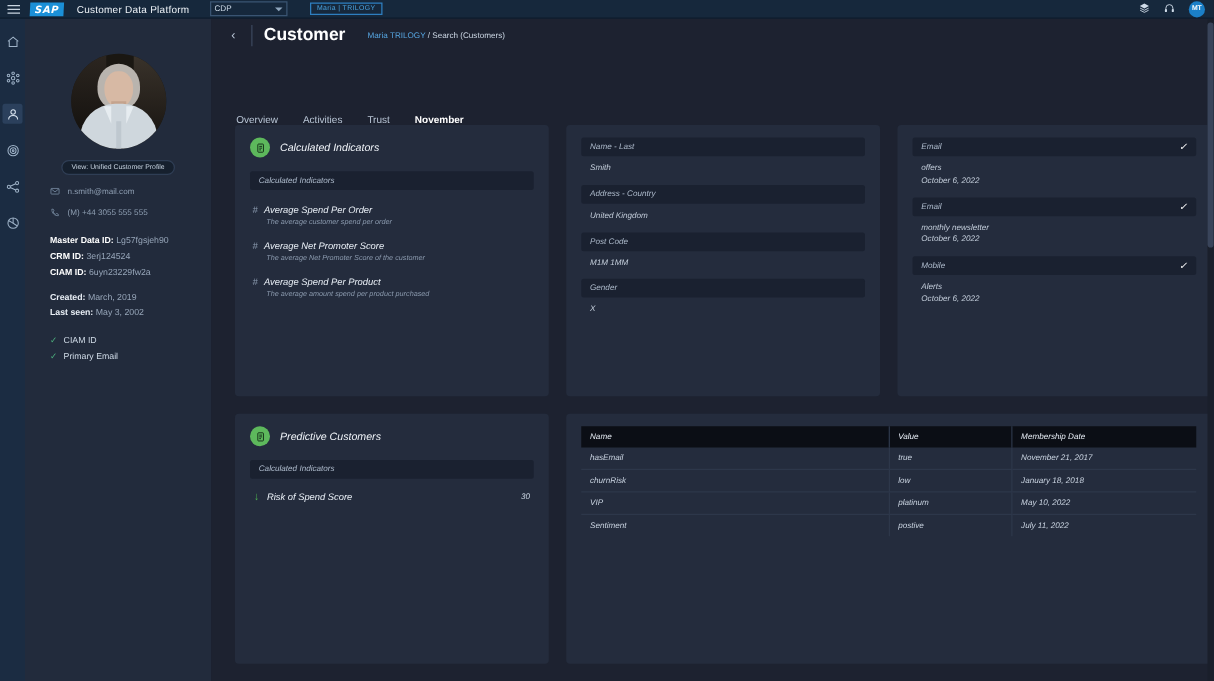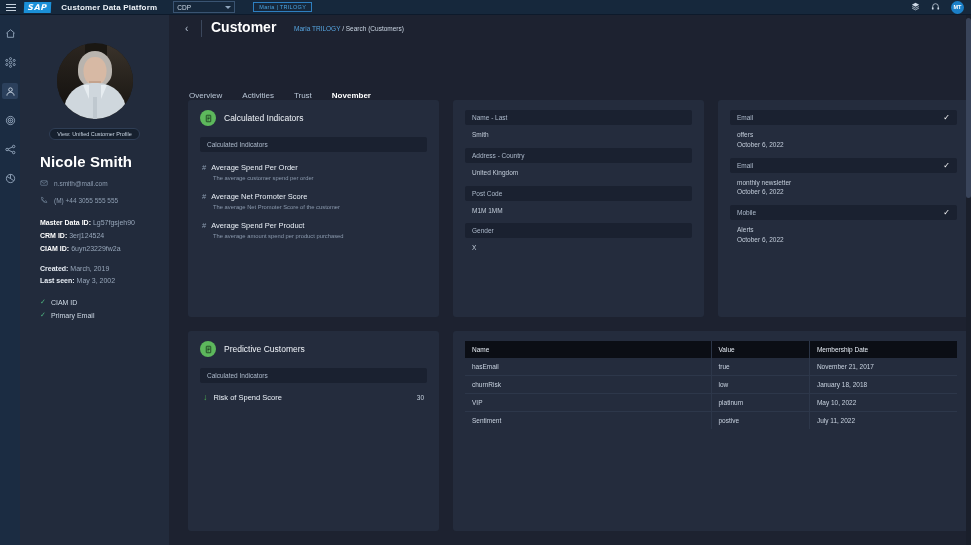--- a/index.html
+++ b/index.html
@@ -20,21 +20,21 @@
   }
   .burger { width: 10px; margin-left: 6px; display: flex; flex-direction: column; gap: 2px; cursor: pointer; }
   .burger i { display: block; height: 1px; background: #c8d4e0; }
   .sap-logo {
     margin-left: 8px; background: #1b90d8; color: #fff;
     font-size: 8px; font-weight: bold; letter-spacing: .5px;
     padding: 1px 4px 1px 4px; font-style: italic;
     font-family: "DejaVu Sans", sans-serif;
     transform: skewX(-3deg);
   }
-  .app-title { margin-left: 10px; color: #eef3f8; font-size: 8px; font-weight: bold; letter-spacing: .2px; }
+  .app-title { margin-left: 10px; color: #eef3f8; font-size: 8px; font-weight: normal; letter-spacing: .2px; }
   .cdp-select {
     margin-left: 16px; width: 62px; height: 12px;
     border: 1px solid #3a5472; background: #16283c;
     display: flex; align-items: center; justify-content: space-between;
     padding: 0 3px; cursor: pointer;
   }
   .cdp-select span { color: #cfdbe8; font-size: 6.5px; }
   .chev { width: 0; height: 0; border-left: 3px solid transparent; border-right: 3px solid transparent; border-top: 3px solid #8fa6bd; }
   .maria-badge {
     margin-left: 18px; border: 1px solid #2e7fc0; color: #4aa3e0;
@@ -145,21 +145,21 @@
   .crumbs { position: absolute; left: 125px; top: 10px; font-size: 6.5px; }
   .crumbs a { color: #56a5e0; text-decoration: none; cursor: pointer; }
   .crumbs span { color: #cbd6e3; }
 
   #tabs { position: absolute; left: 0; top: 28px; width: 100%; display: flex; gap: 20px; padding-left: 20px; }
   .tab { color: #b9c6d6; font-size: 8px; padding-bottom: 5px; cursor: pointer; margin-top: 48px; }
   .tab.active { color: #ffffff; font-weight: bold; border-bottom: 2px solid #ffffff; }
 
   
   #grid { position: absolute; left: 0; top: 85px; width: 802px; }
-  .row { display: flex; gap: 14px; padding: 0 0 0 19px; margin-bottom: 14px; }
+  .row { display: flex; gap: 14px; padding: 0 0 0 19px; margin-bottom: 14px; font-style: italic; }
   .card { background: #242c3d; border-radius: 3px; padding: 10px 12px 13px; }
   .card-head { display: flex; align-items: center; gap: 8px; margin-bottom: 11px; }
   .card-ico { width: 16px; height: 16px; border-radius: 50%; display: flex; align-items: center; justify-content: center; }
   .card-ico svg { width: 9px; height: 9px; }
   .card-title { color: #f0f4f9; font-size: 8.5px; }
 
   .strip {
     background: #1a2130; border-radius: 2px; height: 15px;
     display: flex; align-items: center; justify-content: space-between;
     padding: 0 7px; color: #aebbcc; font-size: 6.5px;
@@ -284,21 +284,20 @@
       <div class="hair"></div>
         <div class="face"></div>
         <div class="neck"></div>
       <div class="shirt"></div>
         <div class="collar-l"></div>
         <div class="collar-r"></div>
         <div class="placket"></div>
     </div>
   </div>
   <div class="view-badge">View: Unified Customer Profile</div>
-  <div class="cust-name">Nicole Smith</div>
 
   <div class="contact-row">
     <svg viewBox="0 0 16 16" fill="none" stroke="currentColor" stroke-width="1.2">
         <rect x="1.5" y="3.5" width="13" height="9" rx="1"></rect>
         <path d="M1.8 4.2 8 9l6.2-4.8"></path>
       </svg>
     <span>n.smith@mail.com</span>
   </div>
   <div class="contact-row">
     <svg viewBox="0 0 16 16" fill="none" stroke="currentColor" stroke-width="1.2">

